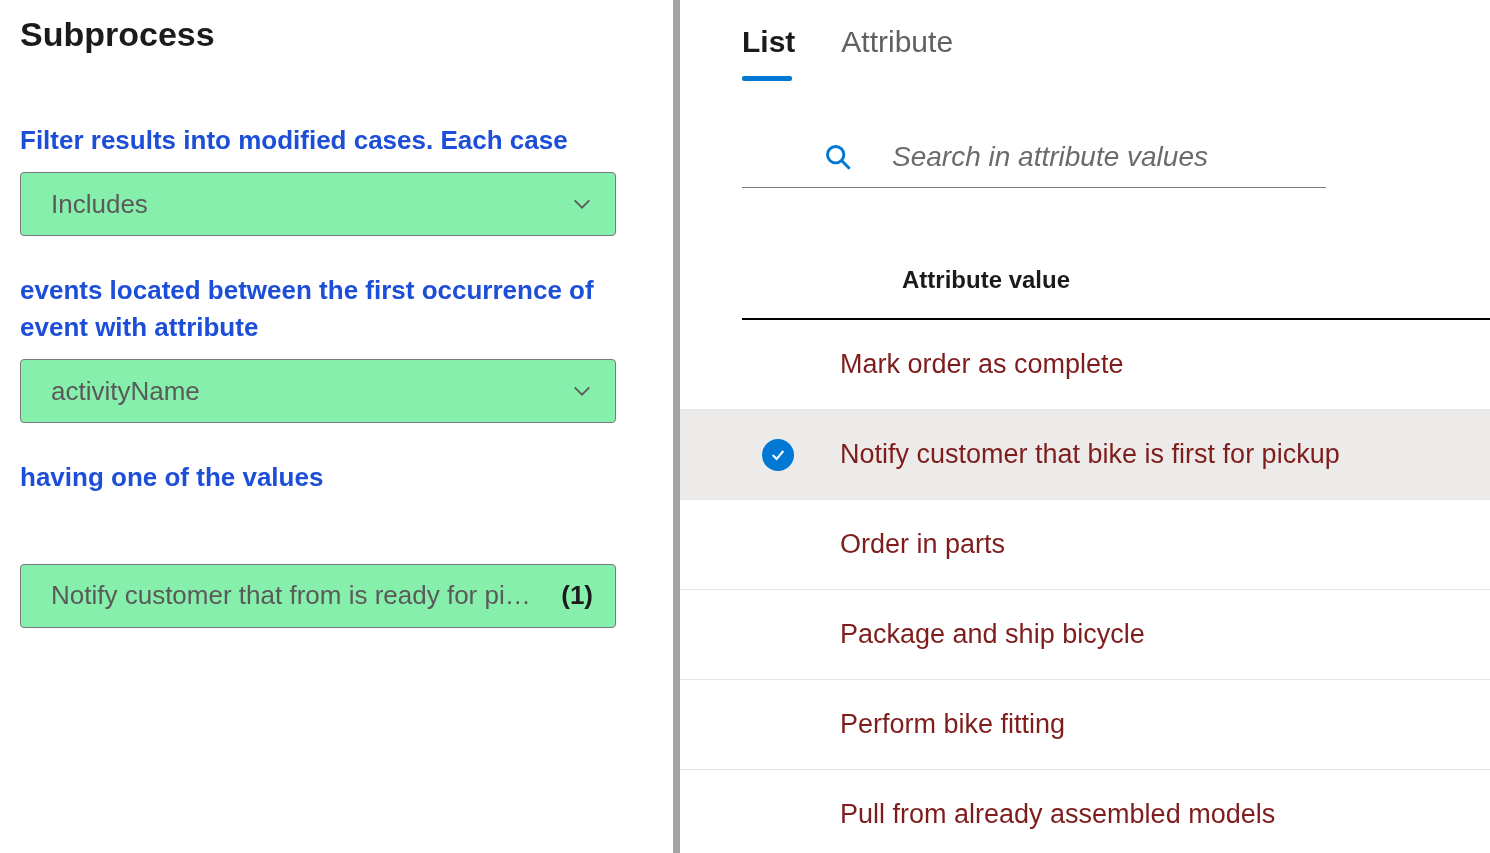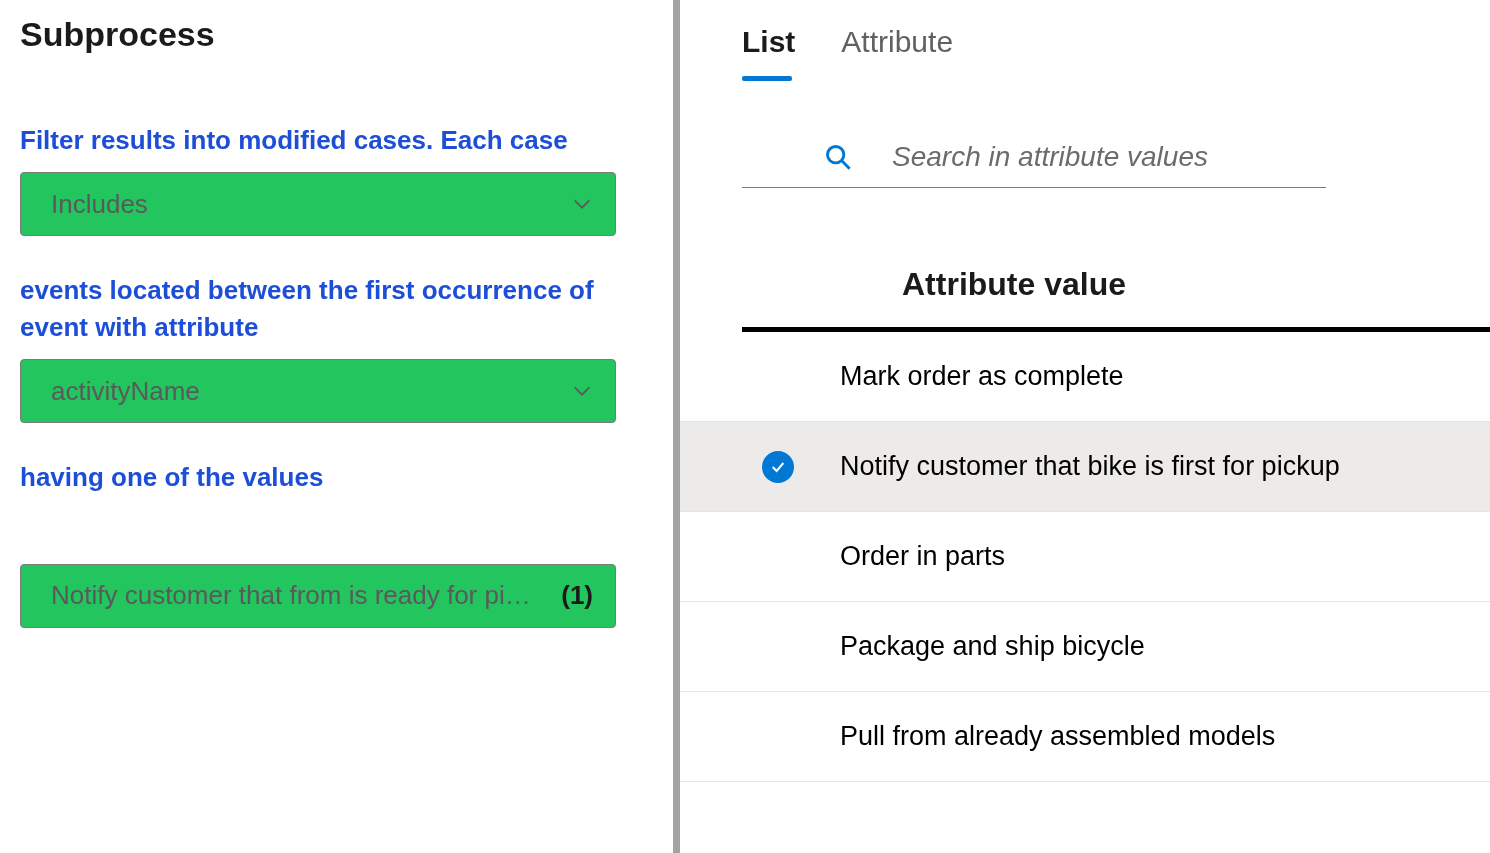--- a/index.html
+++ b/index.html
@@ -43,21 +43,21 @@
     .select-box {
       width: 596px;
       height: 64px;
       border: 1.5px solid #7a7a7a;
       border-radius: 4px;
       display: flex;
       align-items: center;
       justify-content: space-between;
       padding: 0 22px 0 30px;
       cursor: pointer;
-      background: #22c55e;
+      background: #86efac;
     }
     .select-text {
       font-size: 26px;
       color: #5a5a5a;
       white-space: nowrap;
       overflow: hidden;
       text-overflow: ellipsis;
       flex: 1;
     }
     .select-count {
@@ -125,25 +125,25 @@
       color: #1b1b1b;
       outline: none;
       flex: 1;
       background: transparent;
       font-style: italic;
     }
     .search-input::placeholder {
       color: #6b6b6b;
     }
     .list-header {
-      font-size: 32px;
+      font-size: 24px;
       font-weight: 700;
       color: #1b1b1b;
       padding: 0 0 24px 160px;
-      border-bottom: 5px solid #000000;
+      border-bottom: 2px solid #000000;
       margin-left: 62px;
     }
     .list-item {
       display: flex;
       align-items: center;
       height: 90px;
       padding-left: 62px;
       border-bottom: 1px solid #e5e5e5;
       cursor: pointer;
     }
@@ -168,21 +168,21 @@
     }
     .check-mark {
       width: 16px;
       height: 16px;
       stroke: #ffffff;
       stroke-width: 3;
       fill: none;
     }
     .item-text {
       font-size: 27px;
-      color: #000000;
+      color: #7f1d1d;
       font-weight: 400;
     }
   </style>
 </head>
 <body>
 
 <div class="left-panel">
   <h1 class="page-title">Subprocess</h1>
 
   <div class="field-group">
@@ -251,16 +251,20 @@
       <div class="list-item">
         <div class="check-col"></div>
         <div class="item-text">Order in parts</div>
       </div>
       <div class="list-item">
         <div class="check-col"></div>
         <div class="item-text">Package and ship bicycle</div>
       </div>
       <div class="list-item">
         <div class="check-col"></div>
+        <div class="item-text">Perform bike fitting</div>
+      </div>
+      <div class="list-item">
+        <div class="check-col"></div>
         <div class="item-text">Pull from already assembled models</div>
       </div>
     </div>
 </div>
 
 </body></html>

